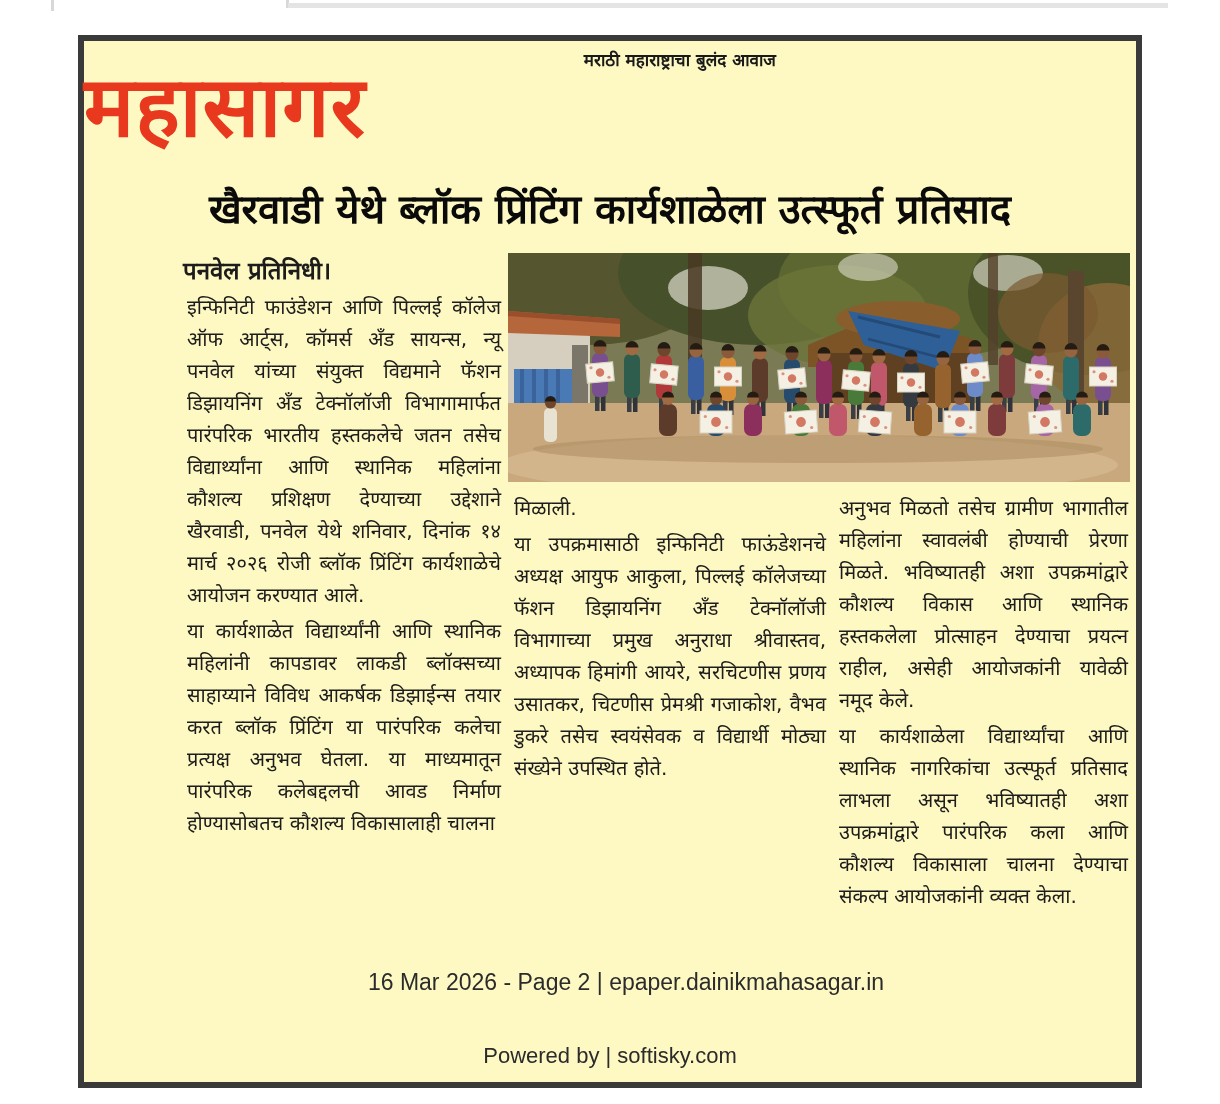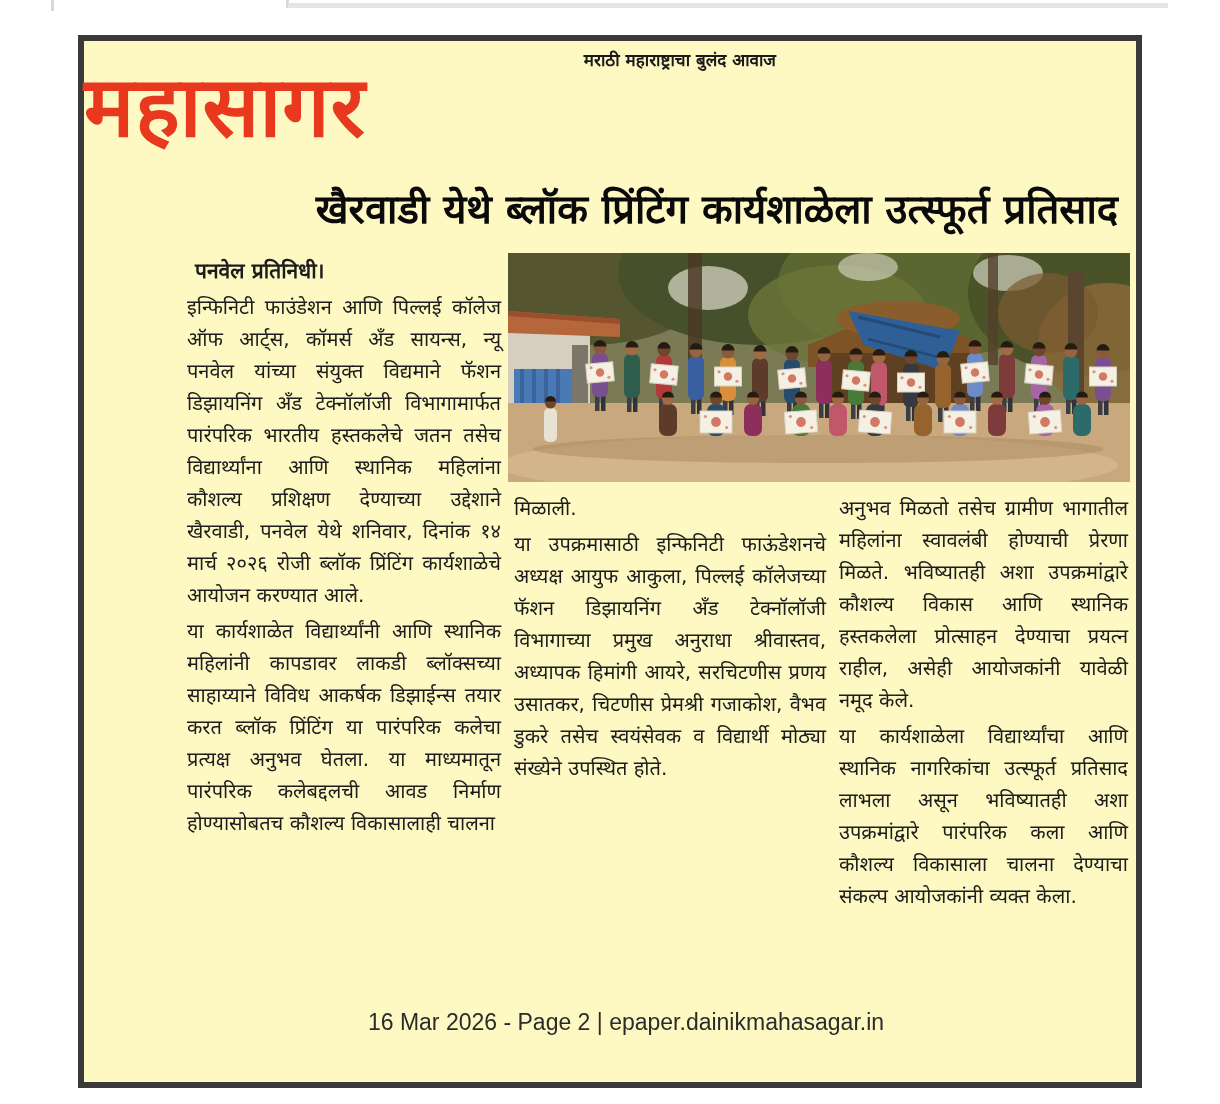--- a/index.html
+++ b/index.html
@@ -17,42 +17,42 @@
   }
   .tagline{
     position:absolute;top:7px;right:360px;
     font-size:17px;font-weight:bold;color:#1a1a1a;white-space:nowrap;
   }
   .masthead{
     position:absolute;left:0;right:0;top:24px;text-align:left;
     font-size:84px;line-height:1.0;font-weight:bold;letter-spacing:1px;
   }
   .headline{
-    position:absolute;left:18px;right:18px;top:144px;text-align:right;
+    position:absolute;left:18px;right:18px;top:144px;text-align:center;
     font-size:40px;line-height:1.2;font-weight:bold;color:#0a0a0a;white-space:nowrap;
   }
   .col{
     position:absolute;color:#1c1c1c;font-size:20px;line-height:32px;
     text-align:justify;
   }
   .col p{margin:4px;}
-  .byline{font-weight:bold;font-size:21px;margin-left:12px;}
+  .byline{font-weight:bold;font-size:24px;}
   .col-left{left:99px;top:214px;width:322px;}
   .col-mid{left:426px;top:447px;width:320px;}
   .col-right{left:751px;top:447px;width:297px;}
   .photo{
     position:absolute;left:424px;top:212px;width:622px;height:229px;
     overflow:hidden;background:#7a7a54;
   }
   .photo svg{display:block;width:100%;height:100%;}
   .footer-line{
     position:absolute;left:0;right:0;text-align:center;
     font-family:"Liberation Sans",sans-serif;color:#2b2b2b;
   }
-  .footer-1{top:968px;font-size:23px;padding-left:32px;}
+  .footer-1{top:928px;font-size:23px;padding-left:32px;}
   .footer-2{top:1002px;font-size:22px;}
 </style>
 </head>
 <body>
 
 <div class="remnant" style="left:51px;top:0;width:3px;height:11px;"></div>
 <div class="remnant" style="left:286px;top:0;width:3px;height:8px;"></div>
 <div class="remnant-h" style="left:288px;top:3px;width:880px;height:5px;"></div>
 
 <div class="clip">
@@ -294,14 +294,15 @@
     <p>मिळाली.</p>
     <p>या उपक्रमासाठी इन्फिनिटी फाऊंडेशनचे अध्यक्ष आयुफ आकुला, पिल्लई कॉलेजच्या फॅशन डिझायनिंग अँड टेक्नॉलॉजी विभागाच्या प्रमुख अनुराधा श्रीवास्तव, अध्यापक हिमांगी आयरे, सरचिटणीस प्रणय उसातकर, चिटणीस प्रेमश्री गजाकोश, वैभव डुकरे तसेच स्वयंसेवक व विद्यार्थी मोठ्या संख्येने उपस्थित होते.</p>
   </div>
 
   <div class="col col-right">
     <p>अनुभव मिळतो तसेच ग्रामीण भागातील महिलांना स्वावलंबी होण्याची प्रेरणा मिळते. भविष्यातही अशा उपक्रमांद्वारे कौशल्य विकास आणि स्थानिक हस्तकलेला प्रोत्साहन देण्याचा प्रयत्न राहील, असेही आयोजकांनी  यावेळी नमूद केले.</p>
     <p>या कार्यशाळेला विद्यार्थ्यांचा आणि स्थानिक नागरिकांचा उत्स्फूर्त प्रतिसाद लाभला असून भविष्यातही अशा उपक्रमांद्वारे पारंपरिक कला आणि कौशल्य विकासाला चालना देण्याचा संकल्प आयोजकांनी व्यक्त केला.</p>
   </div>
 
   <div class="footer-line footer-1">16 Mar 2026 - Page 2 | epaper.dainikmahasagar.in</div>
+  <div class="footer-line footer-2">Powered by | softisky.com</div>
 
 </div>
 
 </body></html>

